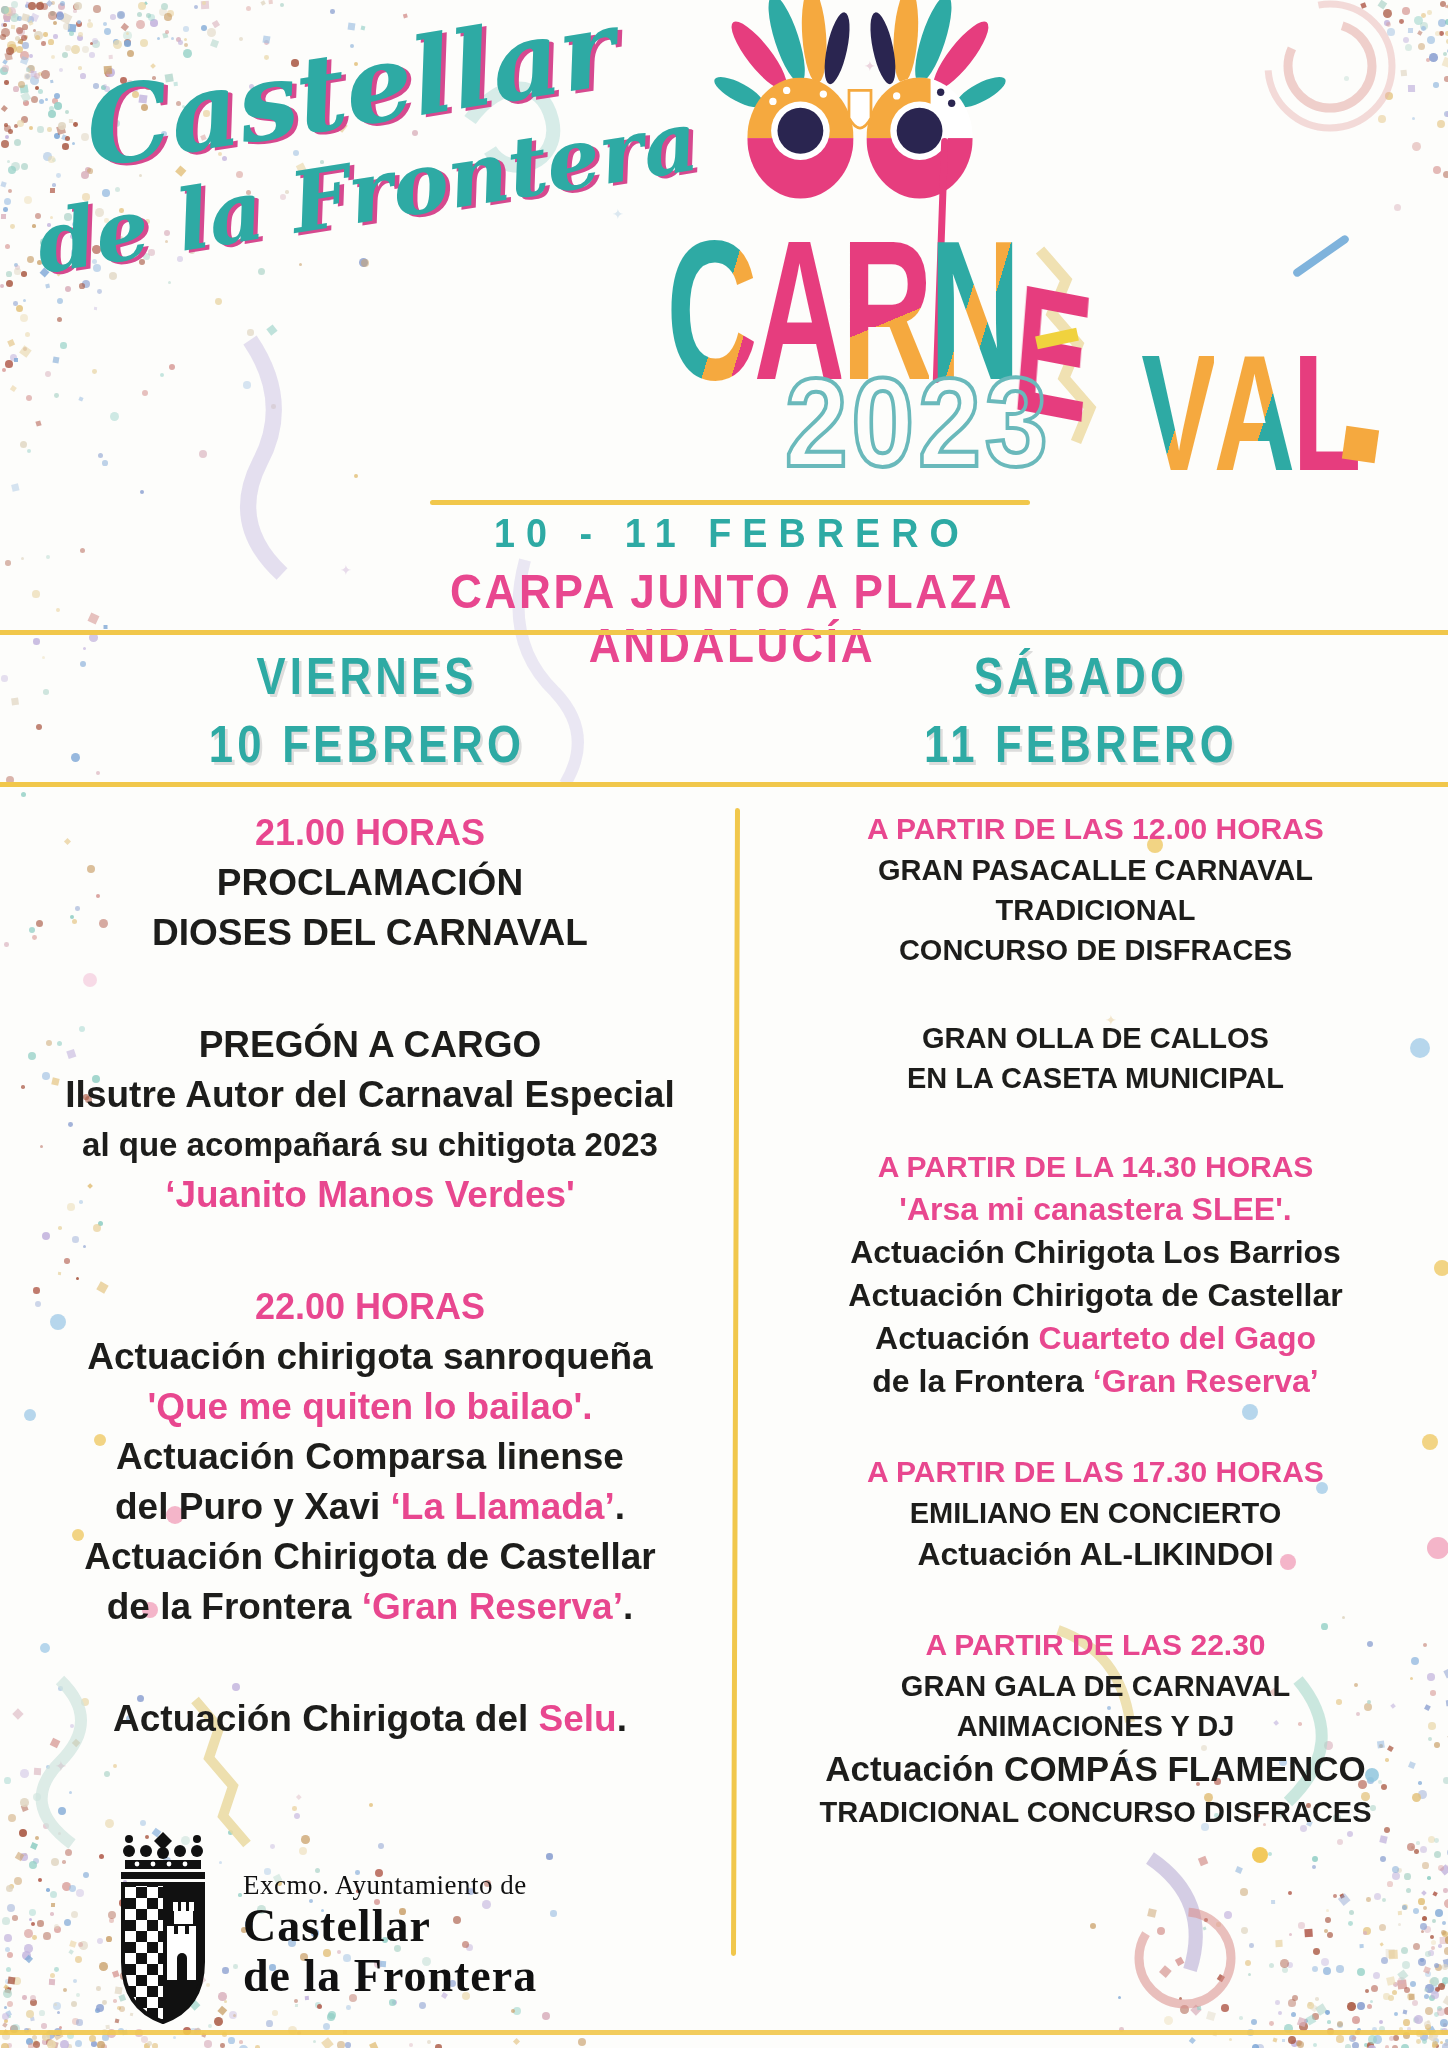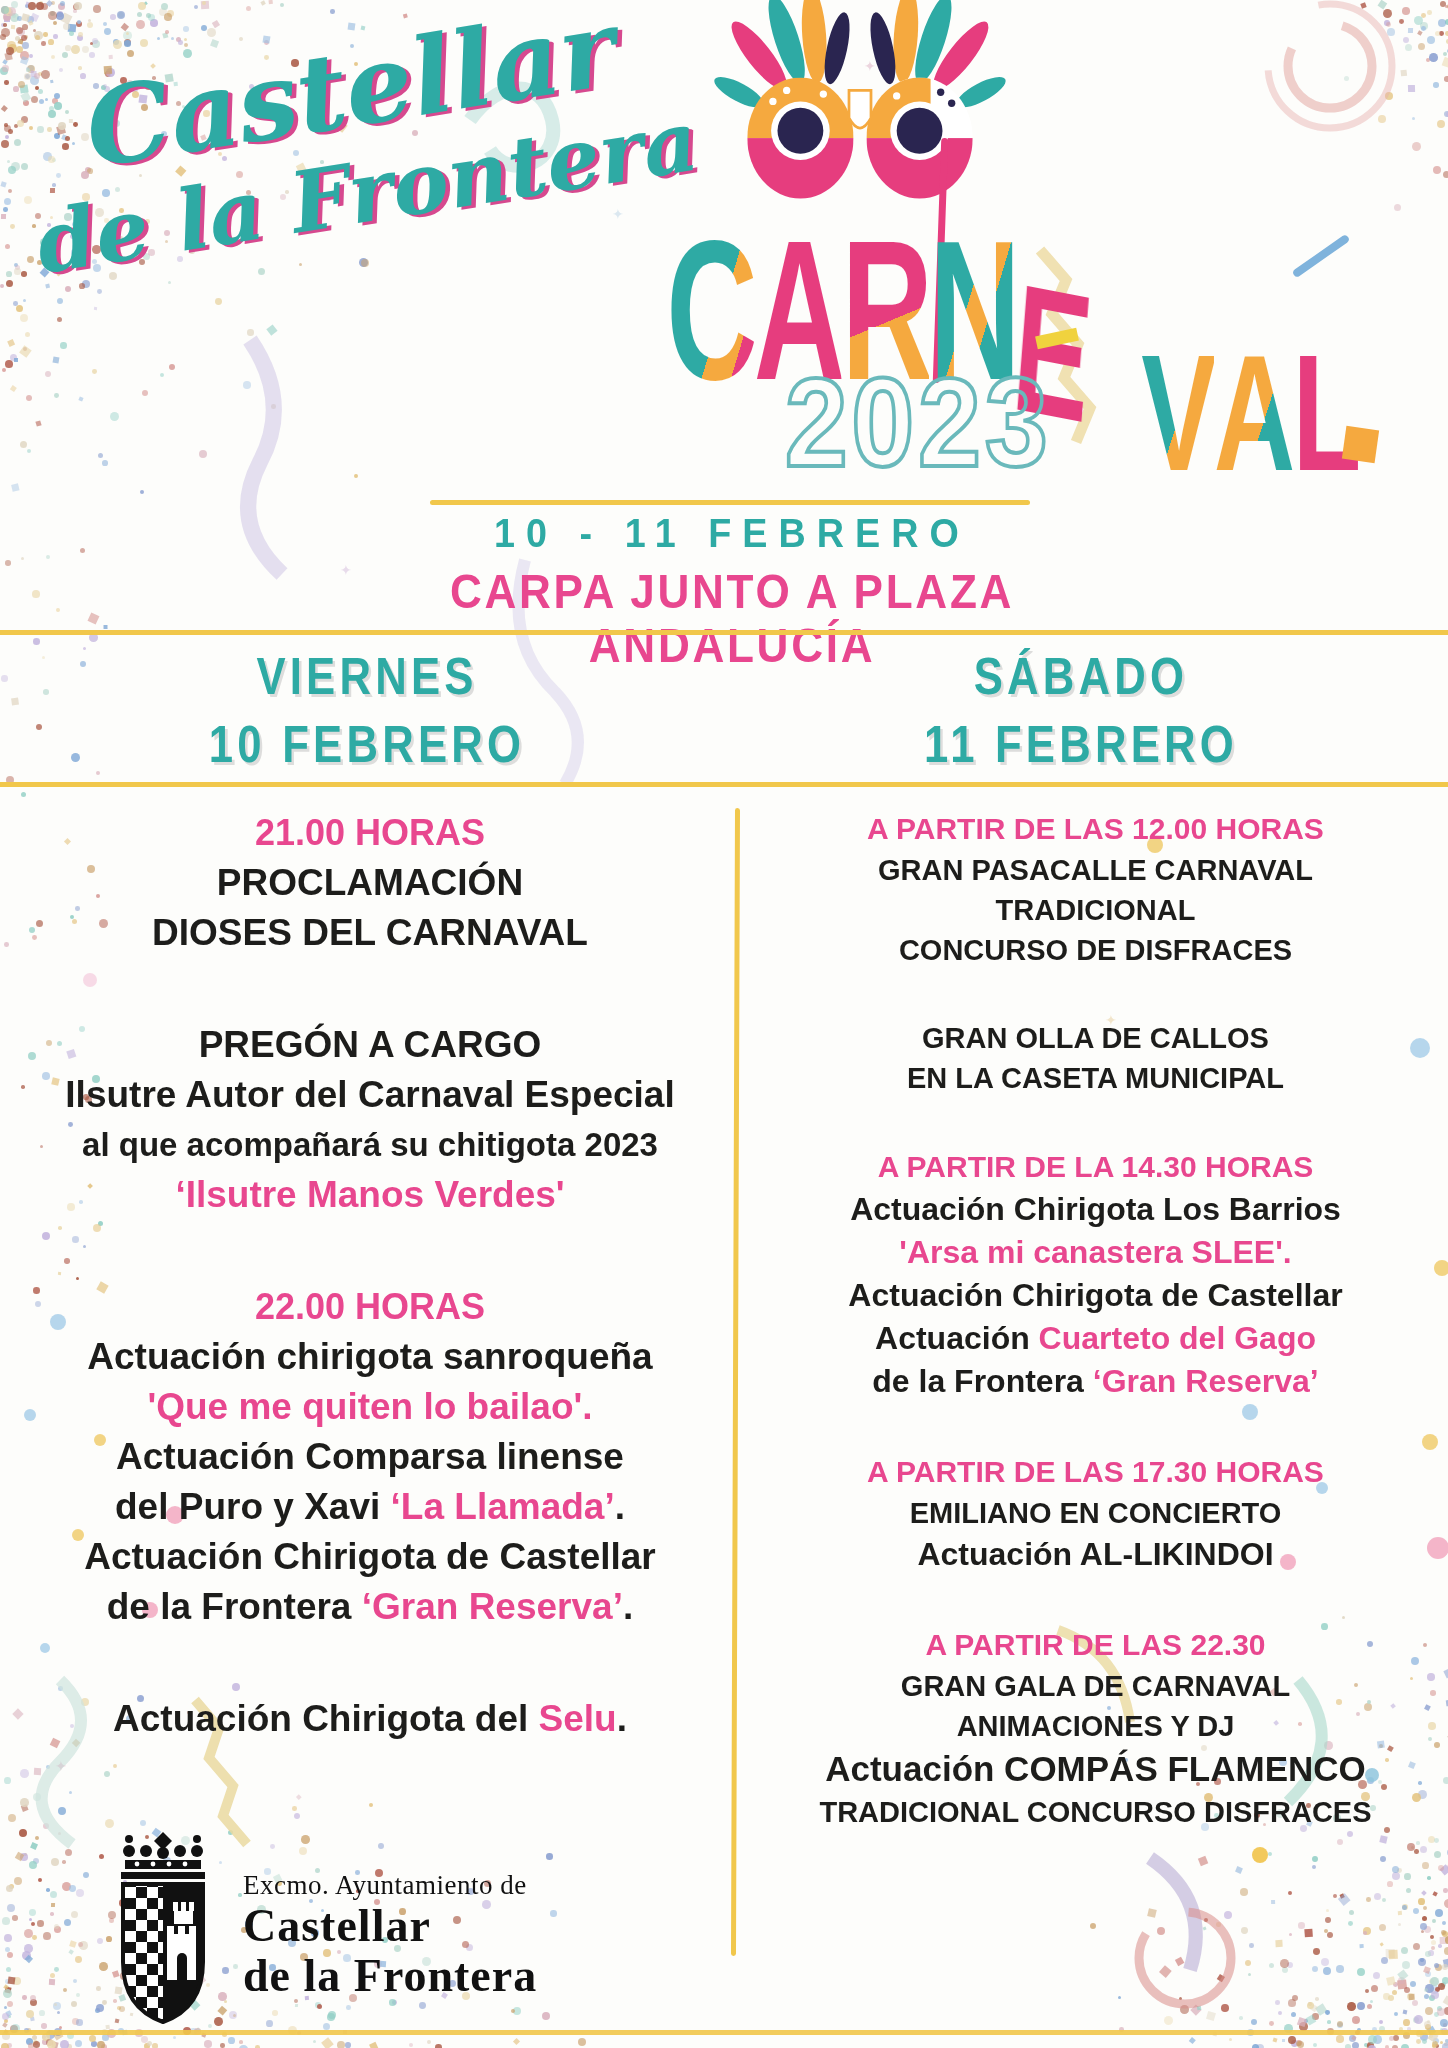--- a/index.html
+++ b/index.html
@@ -1367,21 +1367,21 @@
   <div id="col-friday" class="abs col">
       <div class="block">
         <div class="line time"><span>21.00 HORAS</span></div>
         <div class="line b"><span>PROCLAMACIÓN</span></div>
         <div class="line b"><span>DIOSES DEL CARNAVAL</span></div>
       </div>
       <div class="block">
         <div class="line b"><span>PREGÓN A CARGO</span></div>
         <div class="line b"><span>Ilsutre Autor del Carnaval Especial</span></div>
         <div class="line bsm"><span>al que acompañará su chitigota 2023</span></div>
-        <div class="line pink"><span>‘Ilsutre Manos Verdes'</span></div>
+        <div class="line pink"><span>‘Juanito Manos Verdes'</span></div>
       </div>
       <div class="block">
         <div class="line time"><span>22.00 HORAS</span></div>
         <div class="line b"><span>Actuación chirigota sanroqueña</span></div>
         <div class="line pink"><span>'Que me quiten lo bailao'.</span></div>
         <div class="line b"><span>Actuación Comparsa linense</span></div>
         <div class="line b"><span>del Puro y Xavi </span><span class="pk">‘La Llamada’</span><span>.</span></div>
         <div class="line b"><span>Actuación Chirigota de Castellar</span></div>
         <div class="line b"><span>de la Frontera </span><span class="pk">‘Gran Reserva’</span><span>.</span></div>
       </div>
@@ -1395,22 +1395,22 @@
         <div class="line b"><span>GRAN PASACALLE CARNAVAL</span></div>
         <div class="line b"><span>TRADICIONAL</span></div>
         <div class="line b"><span>CONCURSO DE DISFRACES</span></div>
       </div>
       <div class="block">
         <div class="line b"><span>GRAN  OLLA DE CALLOS</span></div>
         <div class="line b"><span>EN LA CASETA MUNICIPAL</span></div>
       </div>
       <div class="block">
         <div class="line time"><span>A PARTIR DE LA 14.30 HORAS</span></div>
+        <div class="line blpink"><span>'Arsa mi canastera SLEE'.</span></div>
         <div class="line bl"><span>Actuación Chirigota Los Barrios</span></div>
-        <div class="line blpink"><span>'Arsa mi canastera SLEE'.</span></div>
         <div class="line bl"><span>Actuación Chirigota de Castellar</span></div>
         <div class="line bl"><span>Actuación </span><span class="pk">Cuarteto del Gago</span></div>
         <div class="line bl"><span>de la Frontera </span><span class="pk">‘Gran Reserva’</span></div>
       </div>
       <div class="block">
         <div class="line time"><span>A PARTIR DE LAS 17.30 HORAS</span></div>
         <div class="line b"><span>EMILIANO EN CONCIERTO</span></div>
         <div class="line bl"><span>Actuación AL-LIKINDOI</span></div>
       </div>
       <div class="block">

